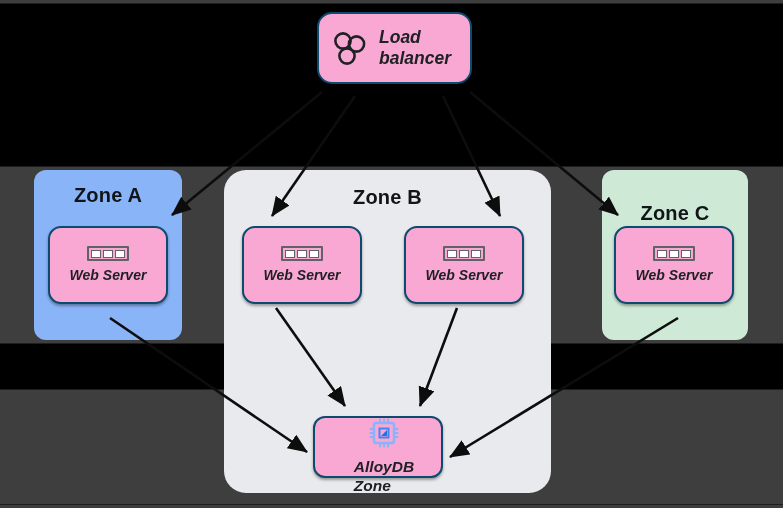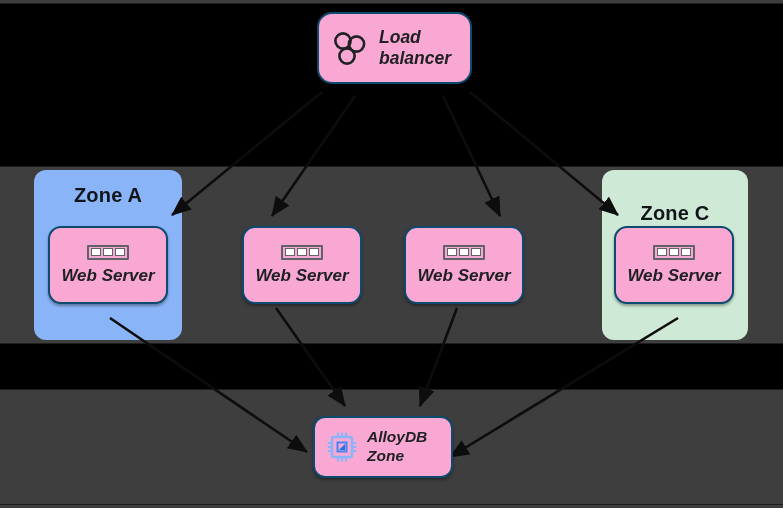--- a/index.html
+++ b/index.html
@@ -82,21 +82,21 @@
     border-radius: 13px;
     box-sizing: border-box;
     box-shadow: 0 2px 3px rgba(0,0,0,0.35);
     display: flex;
     flex-direction: column;
     align-items: center;
     justify-content: center;
     font-style: italic;
   }
   .node-label {
-    font-size: 17px;
+    font-size: 14px;
     font-weight: bold;
     color: #202124;
     white-space: nowrap;
     line-height: 1.1;
   }
 
   
   .ws {
     width: 118px;
     height: 78px;
@@ -141,22 +141,22 @@
   #load-balancer .node-label {
     font-size: 17.5px;
     white-space: normal;
     line-height: 1.18;
     text-align: left;
   }
 
   
   #alloydb {
     left: 313px; top: 416px;
-    width: 140px; height: 62px;
-    flex-direction: row;
+    width: 130px; height: 62px;
+    flex-direction: column;
     justify-content: flex-start;
     gap: 10px;
     padding-left: 12px;
     border-radius: 12px;
     align-items: center;
   }
   #alloydb .node-label {
     font-size: 15.5px;
     white-space: normal;
     line-height: 1.2;
@@ -176,20 +176,23 @@
   <div class="band-sep" style="top:3px"></div>
   <div class="band-sep" style="top:166px"></div>
   <div class="band-sep" style="top:343px"></div>
   <div class="band-sep" style="top:389px"></div>
   <div class="band-sep" style="top:504px"></div>
 
   <div class="zone" id="zone-a">
     <div class="zone-title">Zone A</div>
   </div>
 
+  <div class="zone" id="zone-b">
+    <div class="zone-title">Zone B</div>
+  </div>
 
   <div class="zone" id="zone-c">
     <div class="zone-title">Zone C</div>
   </div>
 
   <svg id="arrow-layer" viewBox="0 0 783 508">
     <defs>
       <marker id="ah" markerWidth="9" markerHeight="9" refX="7.2" refY="3.2" orient="auto" markerUnits="strokeWidth">
         <path d="M0,0 L7.6,3.2 L0,6.4 z" fill="#0d0d0d"></path>
       </marker>

